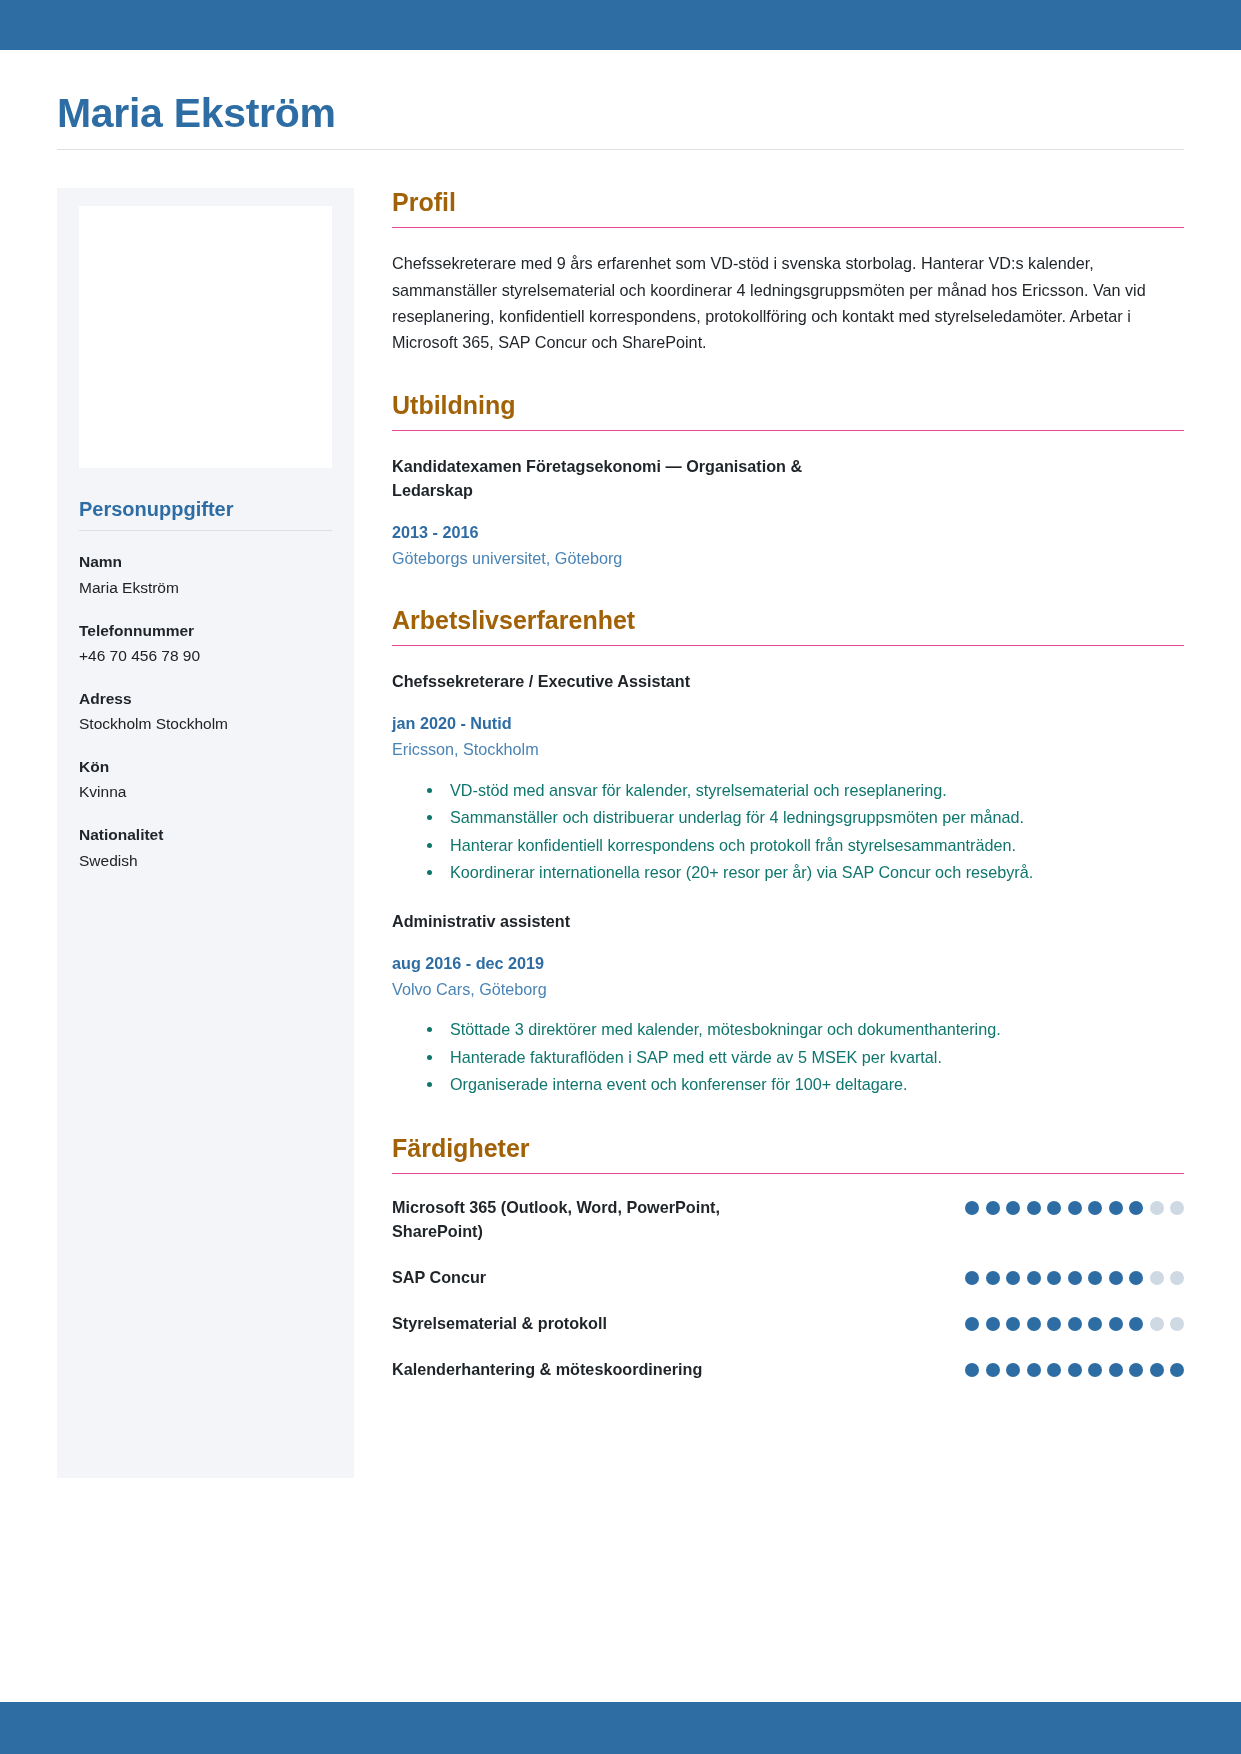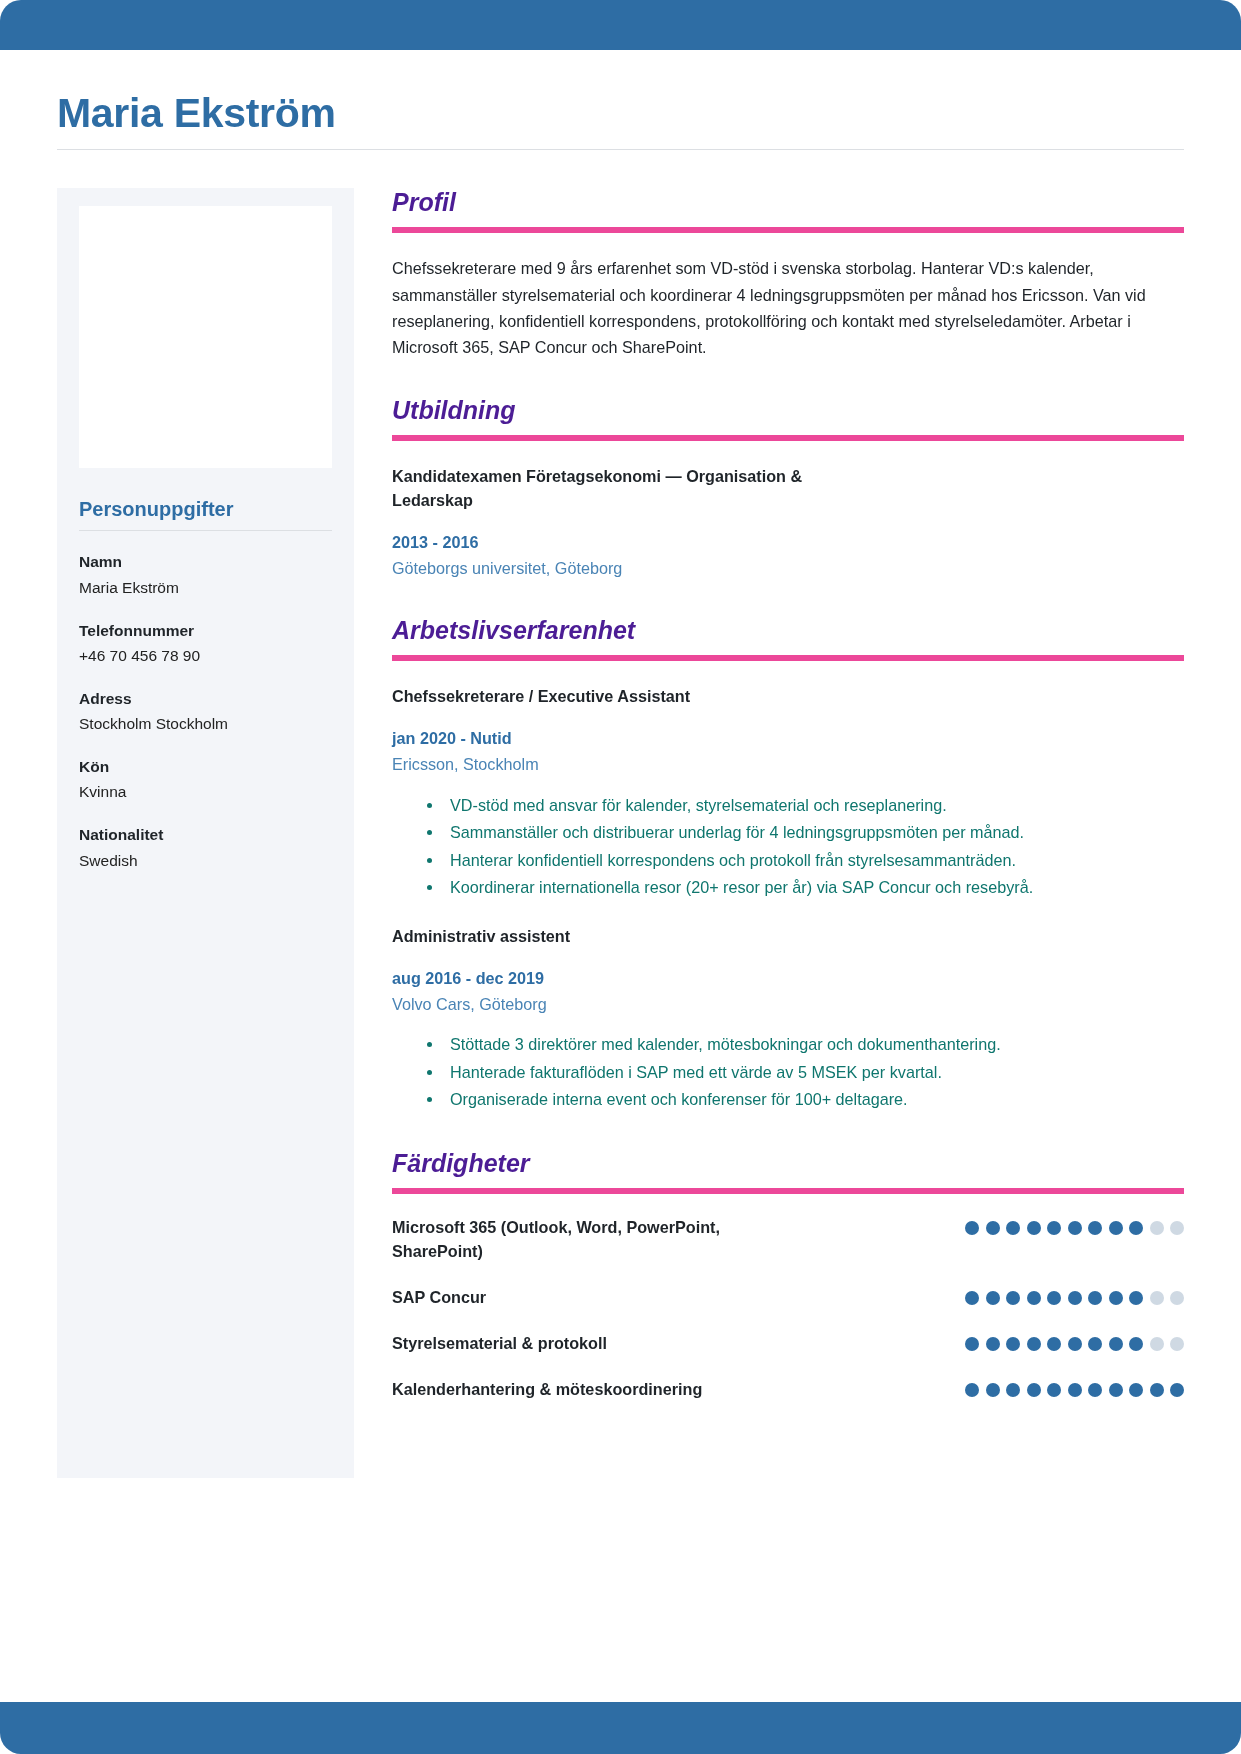--- a/index.html
+++ b/index.html
@@ -10,21 +10,20 @@
     background: #ffffff;
     font-family: "Liberation Sans", sans-serif;
   }
 
   .page {
     position: relative;
     width: 1241px;
     height: 1754px;
     background: #ffffff;
     overflow: hidden;
-    border-radius: 21px;
   }
 
   .band-top {
     position: absolute;
     top: 0; left: 0;
     width: 1241px;
     height: 50px;
     background: #2e6da4;
   }
 
@@ -108,24 +107,23 @@
     font-size: 15.5px;
     color: #222;
     line-height: 1.55;
     margin-top: 2px;
   }
 
   
   .sec-head {
     font-size: 25px;
     font-weight: bold;
-    color: #4c1d95;
+    color: #a16207;
     padding-bottom: 10px;
-    border-bottom: 6px solid #ec4899;
-    font-style: italic;
+    border-bottom: 1px solid #ec4899;
   }
   .sec-head.tight { margin-top: 36px; }
 
   .profile-text {
     font-size: 16.2px;
     line-height: 1.62;
     color: #1f2429;
     margin-top: 22px;
   }
 

